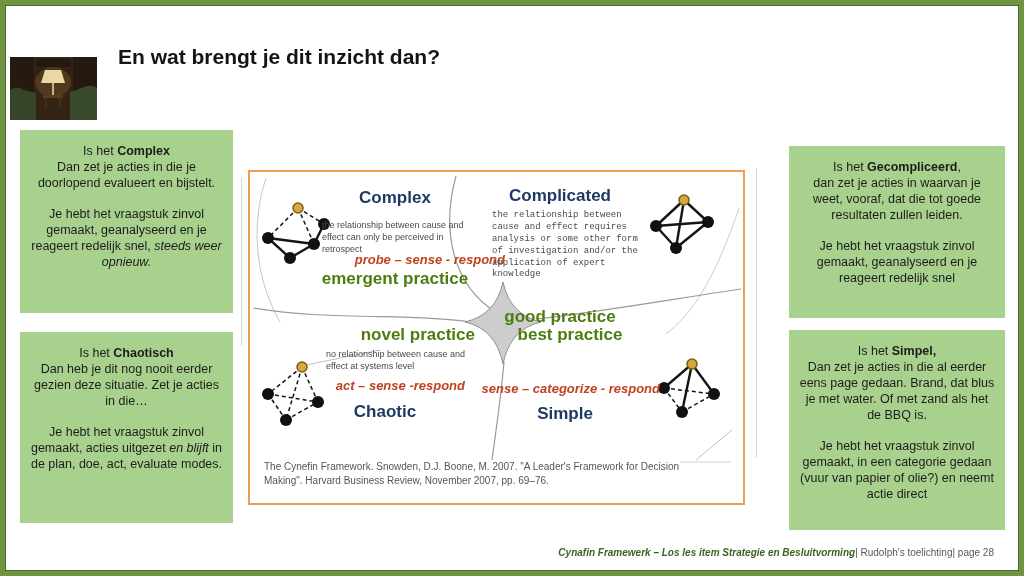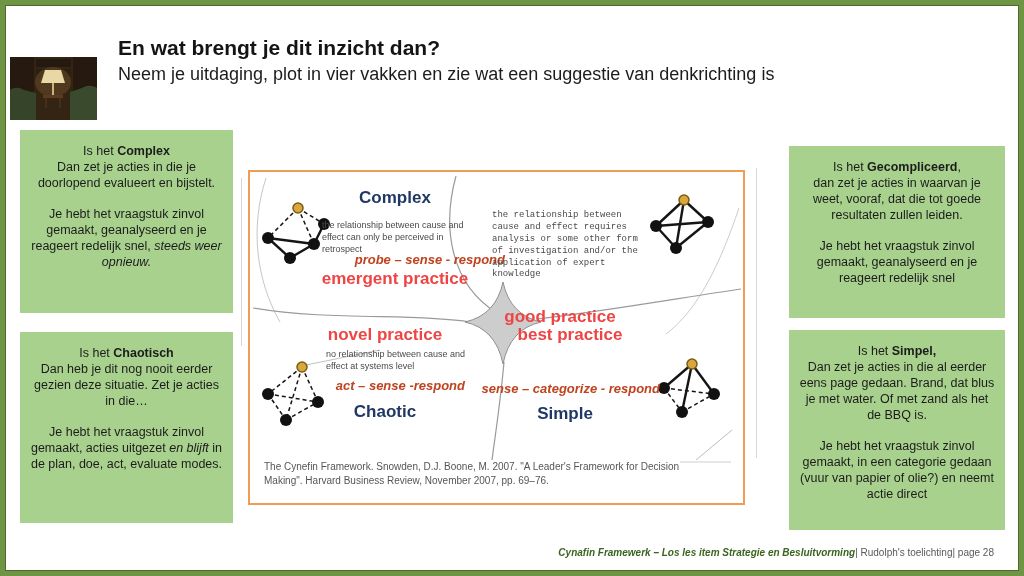--- a/index.html
+++ b/index.html
@@ -1,36 +1,36 @@
 <!DOCTYPE html>
 <html><head>
 <meta charset="utf-8">
 <style>
   html,body{margin:0;padding:0;background:#fff;}
   .slide{position:relative;width:1024px;height:576px;background:#fff;overflow:hidden;
          font-family:"Liberation Sans",sans-serif;}
   .frame{position:absolute;inset:0;border:5px solid #6f9444;box-shadow:inset 0 0 0 1px #4c6b2a;
          pointer-events:none;z-index:40;}
   .photo{position:absolute;left:10px;top:57px;width:87px;height:63px;}
-  .title-block{position:absolute;left:118px;top:35px;width:780px;}
+  .title-block{position:absolute;left:118px;top:44px;width:780px;}
   .title{font-size:21px;font-weight:bold;color:#141414;margin:0;line-height:1.25;}
   .subtitle{font-size:18px;font-weight:normal;color:#1c1c1c;margin:2px 0 0 0;line-height:1.25;}
   .gbox{position:absolute;background:#a9d18e;color:#1c1c1c;font-size:12.5px;line-height:1.28;
         text-align:center;padding:13px 9px;box-sizing:border-box;}
   .gb-p2{margin-top:15px;}
   .gbox b{font-weight:bold;}
   .gbox i{font-style:italic;}
   .faint-line{position:absolute;width:1px;background:#d6d6d6;}
   .diagram{position:absolute;left:248px;top:170px;width:497px;height:335px;
            border:2px solid #ed9d57;box-sizing:border-box;background:#fff;}
   .dg-svg{position:absolute;left:0;top:0;width:493px;height:331px;}
   .q-title{position:absolute;font-size:17px;font-weight:bold;color:#1f3864;text-align:center;}
   .q-desc{position:absolute;font-size:9px;color:#4a4a4a;line-height:1.32;text-align:left;}
   .q-seq{position:absolute;font-size:13px;font-weight:bold;font-style:italic;color:#c0431f;text-align:right;white-space:nowrap;}
-  .q-practice{position:absolute;font-size:17px;font-weight:bold;color:#ef4444;text-align:center;white-space:nowrap;}
+  .q-practice{position:absolute;font-size:17px;font-weight:bold;color:#4d7c0f;text-align:center;white-space:nowrap;}
   .citation{position:absolute;left:14px;top:288px;width:450px;font-size:10px;color:#555;line-height:1.4;text-align:left;}
   .footer{position:absolute;right:30px;top:547px;font-size:10px;white-space:nowrap;}
   .footer .f-green{color:#3a641f;font-weight:bold;font-style:italic;}
   .footer .f-gray{color:#595959;font-style:normal;}
 </style>
 </head>
 <body>
 
 <div class="slide">
   <div class="frame"></div>
@@ -49,21 +49,20 @@
       <rect x="33" y="38" width="20" height="3" fill="#5a3c20"></rect>
       <rect x="35" y="41" width="2" height="10" fill="#44301a"></rect>
       <rect x="49" y="41" width="2" height="10" fill="#44301a"></rect>
       <path d="M-2,34 Q6,28 14,33 L26,36 L26,63 L-2,63 Z" fill="#36452a"></path>
       <path d="M89,32 Q80,26 72,31 L60,35 L60,63 L89,63 Z" fill="#3a4a2c"></path>
     </svg>
   </div>
 
   <div class="title-block">
     <h1 class="title">En wat brengt je dit inzicht dan?</h1>
-    <p class="subtitle">Neem je uitdaging, plot in vier vakken en zie wat een suggestie van denkrichting is</p>
   </div>
 
   <div class="faint-line" style="left:241px;top:178px;height:168px;"></div>
   <div class="faint-line" style="left:756px;top:168px;height:290px;"></div>
 
   <div class="gbox" style="left:20px;top:332px;width:213px;height:191px;">
     <div>
       <span>Is het </span><b>Chaotisch</b><span></span><br>
       <span>Dan heb je dit nog nooit eerder gezien deze situatie. Zet je acties in die…</span>
     </div>
@@ -171,24 +170,25 @@
         <circle cx="56" cy="36" r="6" fill="#111"></circle>
         <circle cx="34" cy="6" r="5" fill="#d8a73e" stroke="#7a5c16" stroke-width="1.5"></circle>
       </g>
     </svg>
 
     <div class="q-title" style="left:60px;top:16px;width:170px;">Complex</div>
     <div class="q-desc" style="left:72px;top:48px;width:152px;">the relationship between cause and effect can only be perceived in retrospect</div>
     <div class="q-seq" style="left:35px;top:80px;width:220px;">probe – sense - respond</div>
     <div class="q-practice" style="left:25px;top:97px;width:240px;">emergent practice</div>
 
+    <div class="q-title" style="left:220px;top:14px;width:180px;">Complicated</div>
     <div class="q-desc" style="left:242px;top:38px;width:152px;font-family:Liberation Mono, monospace;">the relationship between cause and effect requires analysis or some other form of investigation and/or the application of expert knowledge</div>
     <div class="q-practice" style="left:235px;top:103px;width:150px;margin-top:32px;">good practice</div>
 
-    <div class="q-practice" style="left:45px;top:153px;width:180px;">novel practice</div>
+    <div class="q-practice" style="left:45px;top:153px;width:180px;text-align:right;">novel practice</div>
     <div class="q-desc" style="left:76px;top:177px;width:150px;">no relationship between cause and effect at systems level</div>
     <div class="q-seq" style="left:55px;top:206px;width:160px;">act – sense -respond</div>
     <div class="q-title" style="left:65px;top:230px;width:140px;">Chaotic</div>
 
     <div class="q-practice" style="left:230px;top:153px;width:180px;">best practice</div>
     <div class="q-seq" style="left:230px;top:203px;width:180px;margin-top:6px;">sense – categorize - respond</div>
     <div class="q-title" style="left:245px;top:232px;width:140px;">Simple</div>
 
     <div class="citation">The Cynefin Framework. Snowden, D.J. Boone, M. 2007. "A Leader's Framework for Decision Making". Harvard Business Review, November 2007, pp. 69–76.</div>
   </div>

